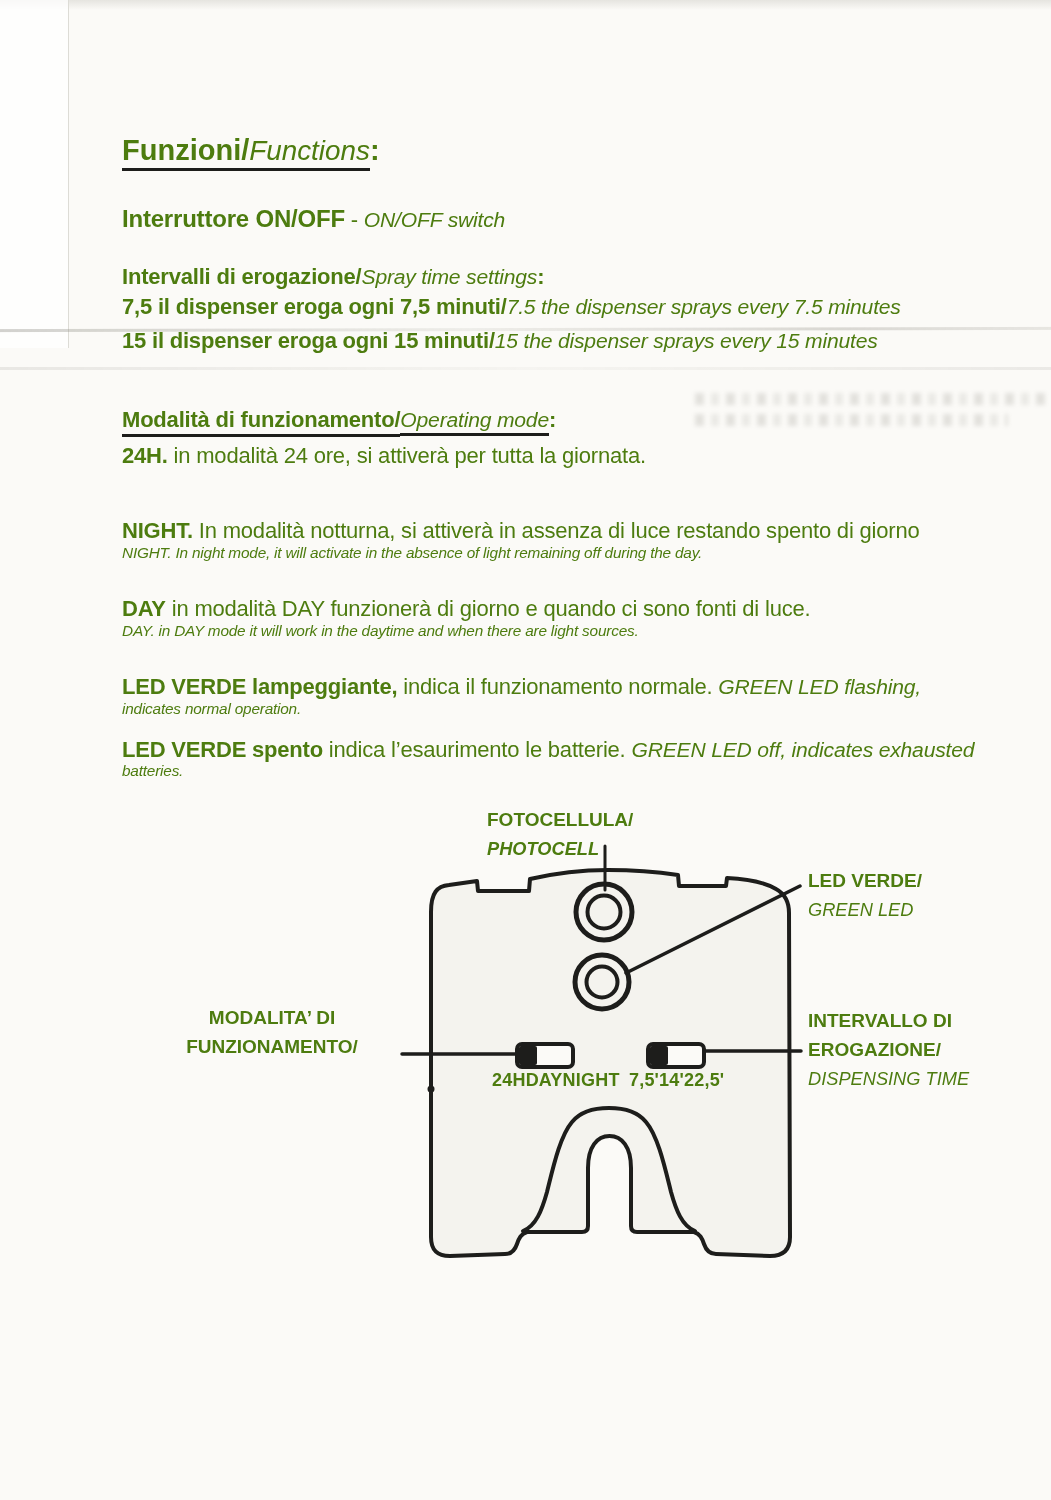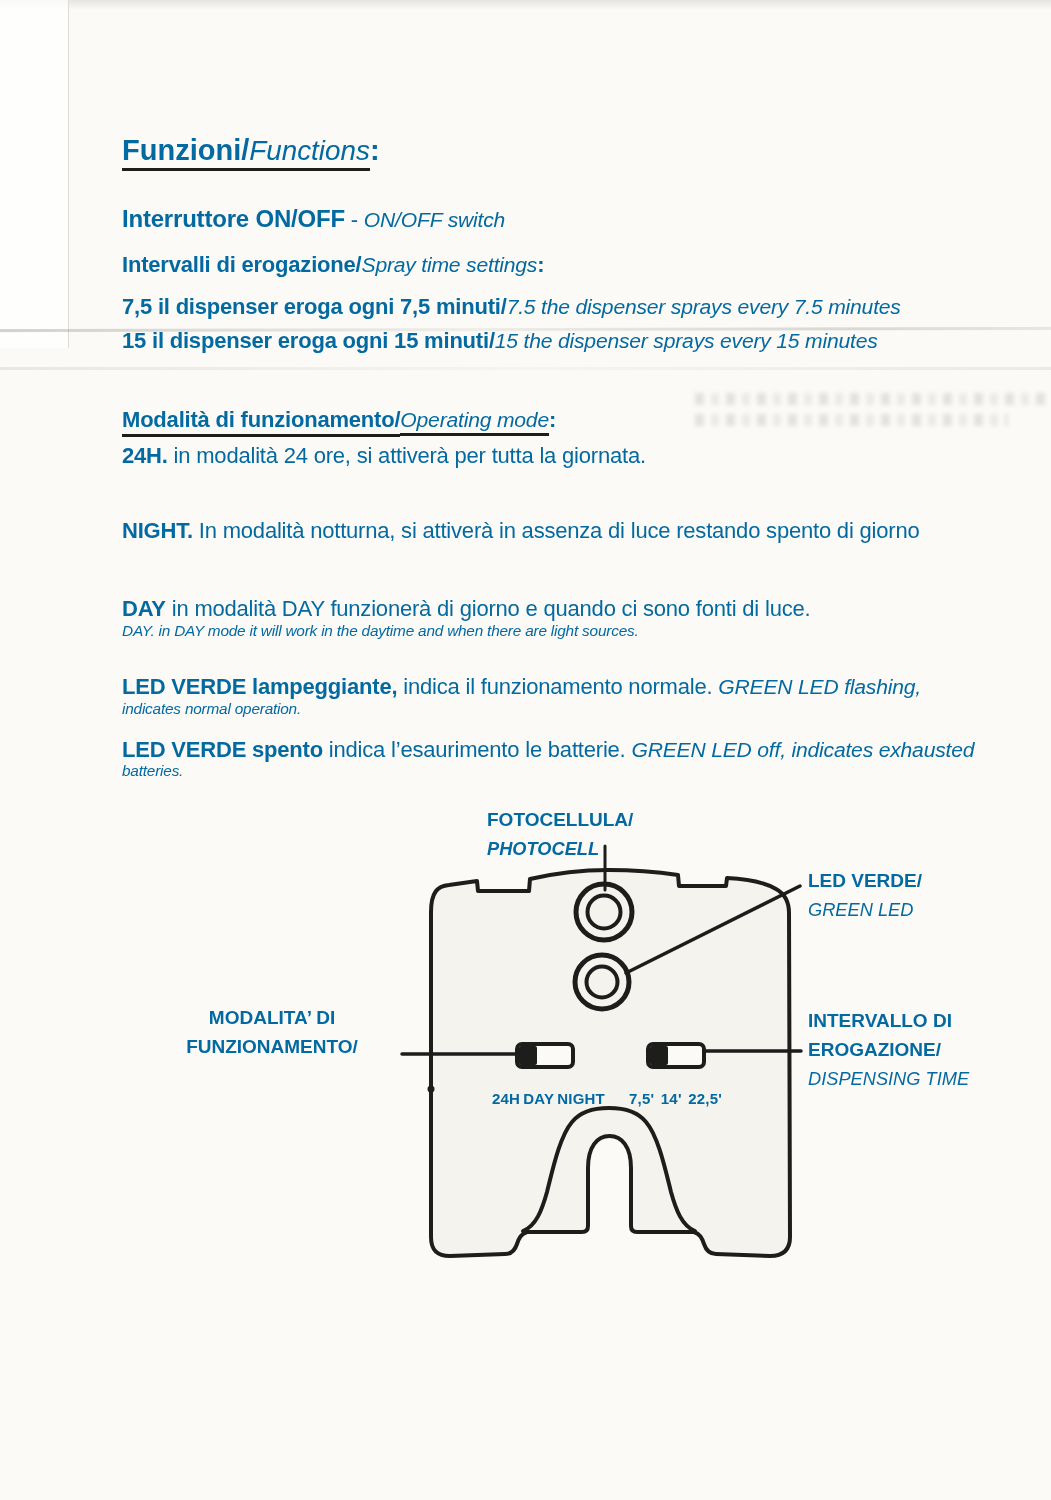--- a/index.html
+++ b/index.html
@@ -1,37 +1,37 @@
 <!DOCTYPE html>
 <html><head>
 <meta charset="utf-8">
 <style>
   html,body{margin:0;padding:0;}
   body{font-family:"Liberation Sans",sans-serif;background:#e9e8e4;}
-  .page{position:relative;width:1051px;height:1500px;margin:0 auto;background:#fbfaf7;overflow:hidden;color:#0369a1;}
+  .page{position:relative;width:1051px;height:1500px;margin:0 auto;background:#fbfaf7;overflow:hidden;color:#4d7c0f;}
   .top-shade{position:absolute;left:0;top:0;width:1051px;height:10px;background:linear-gradient(180deg,rgba(190,188,180,.35),rgba(190,188,180,0));}
   .left-strip{position:absolute;left:0;top:0;width:68px;height:348px;background:rgba(255,255,255,.75);}
   .left-edge-line{position:absolute;left:68px;top:0;width:1px;height:348px;background:#dddcd6;}
   .crease{position:absolute;left:0;width:1051px;height:3px;filter:blur(.7px);}
   .crease1{top:328px;background:linear-gradient(90deg,rgba(140,138,128,.38),rgba(140,138,128,.12) 45%,rgba(140,138,128,.30) 80%,rgba(140,138,128,.18));transform:rotate(-.12deg);}
   .crease2{top:367px;background:linear-gradient(90deg,rgba(140,138,128,.16),rgba(140,138,128,.05) 50%,rgba(140,138,128,.14));}
   .ghost{position:absolute;left:695px;top:388px;width:356px;height:46px;opacity:.5;filter:blur(2px);}
   .ghost div{position:absolute;left:0;width:100%;height:12px;background:repeating-linear-gradient(90deg,rgba(125,122,112,.38) 0 9px,rgba(125,122,112,0) 9px 16px,rgba(125,122,112,.26) 16px 24px,rgba(125,122,112,0) 24px 31px);}
   .ghost .g1{top:5px;}
   .ghost .g2{top:26px;width:88%;}
   .line{position:absolute;left:122px;font-size:22px;line-height:1.2;white-space:nowrap;letter-spacing:-.2px;}
   .b{font-weight:700;}
   .i{font-style:italic;font-size:.96em;}
   .u{border-bottom:3px solid #1d1d1b;padding-bottom:2px;}
   .title{position:absolute;left:122px;top:134px;font-size:29px;margin:0;font-weight:400;white-space:nowrap;}
   .h-onoff .b{font-size:24px;}
   .dlabel{position:absolute;font-size:19px;line-height:29px;white-space:nowrap;}
   .dlabel .b,.dlabel .i{display:block;}
   .right-align{text-align:center;}
-  .sw-values{position:absolute;display:flex;justify-content:space-between;font-size:15px;font-weight:700;letter-spacing:.2px;margin-top:20px;}
+  .sw-values{position:absolute;display:flex;justify-content:space-between;font-size:18px;font-weight:700;letter-spacing:.2px;}
   svg.diagram{position:absolute;left:0;top:0;}
 </style>
 </head>
 <body>
 
 <div class="page">
 
   <div class="top-shade"></div>
   <div class="left-strip"></div>
   <div class="left-edge-line"></div>
@@ -39,30 +39,31 @@
   <div class="crease crease2"></div>
   <div class="ghost">
       <div class="g1"></div>
       <div class="g2"></div>
     </div>
 
   <h1 class="title"><span class="b u">Funzioni/</span><span class="i u">Functions</span><span class="b">:</span></h1>
 
   <p class="line h-onoff" style="top:183px"><span class="b">Interruttore ON/OFF</span><span> - </span><span class="i">ON/OFF switch</span></p>
 
-  <p class="line" style="top:230px"><span class="b">Intervalli di erogazione/</span><span class="i">Spray time settings</span><span class="b">:</span></p>
+  <p class="line" style="top:242px"><span class="b">Intervalli di erogazione/</span><span class="i">Spray time settings</span><span class="b">:</span></p>
 
   <p class="line" style="top:272px"><span class="b">7,5 il dispenser eroga ogni 7,5 minuti/</span><span class="i">7.5 the dispenser sprays every 7.5 minutes</span></p>
   <p class="line" style="top:306px"><span class="b">15 il dispenser eroga ogni 15 minuti/</span><span class="i">15 the dispenser sprays every 15 minutes</span></p>
 
   <p class="line" style="top:385px"><span class="b u">Modalità di funzionamento/</span><span class="i u">Operating mode</span><span class="b">:</span></p>
 
   <p class="line" style="top:421px"><span class="b">24H.</span><span> in modalità 24 ore, si attiverà per tutta la giornata.</span></p>
 
   <p class="line" style="top:496px"><span class="b">NIGHT.</span><span> In modalità notturna, si attiverà in assenza di luce restando spento di giorno</span></p>
+  <p class="line i" style="top:529px">NIGHT. In night mode, it will activate in the absence of light remaining off during the day.</p>
 
   <p class="line" style="top:574px"><span class="b">DAY</span><span> in modalità DAY funzionerà di giorno e quando ci sono fonti di luce.</span></p>
   <p class="line i" style="top:607px">DAY. in DAY mode it will work in the daytime and when there are light sources.</p>
 
   <p class="line" style="top:652px"><span class="b">LED VERDE lampeggiante,</span><span> indica il funzionamento normale. </span><span class="i">GREEN LED flashing,</span></p>
   <p class="line i" style="top:685px">indicates normal operation.</p>
 
   <p class="line" style="top:715px"><span class="b">LED VERDE spento</span><span> indica l’esaurimento le batterie. </span><span class="i">GREEN LED off, indicates exhausted</span></p>
   <p class="line i" style="top:747px">batteries.</p>
 

